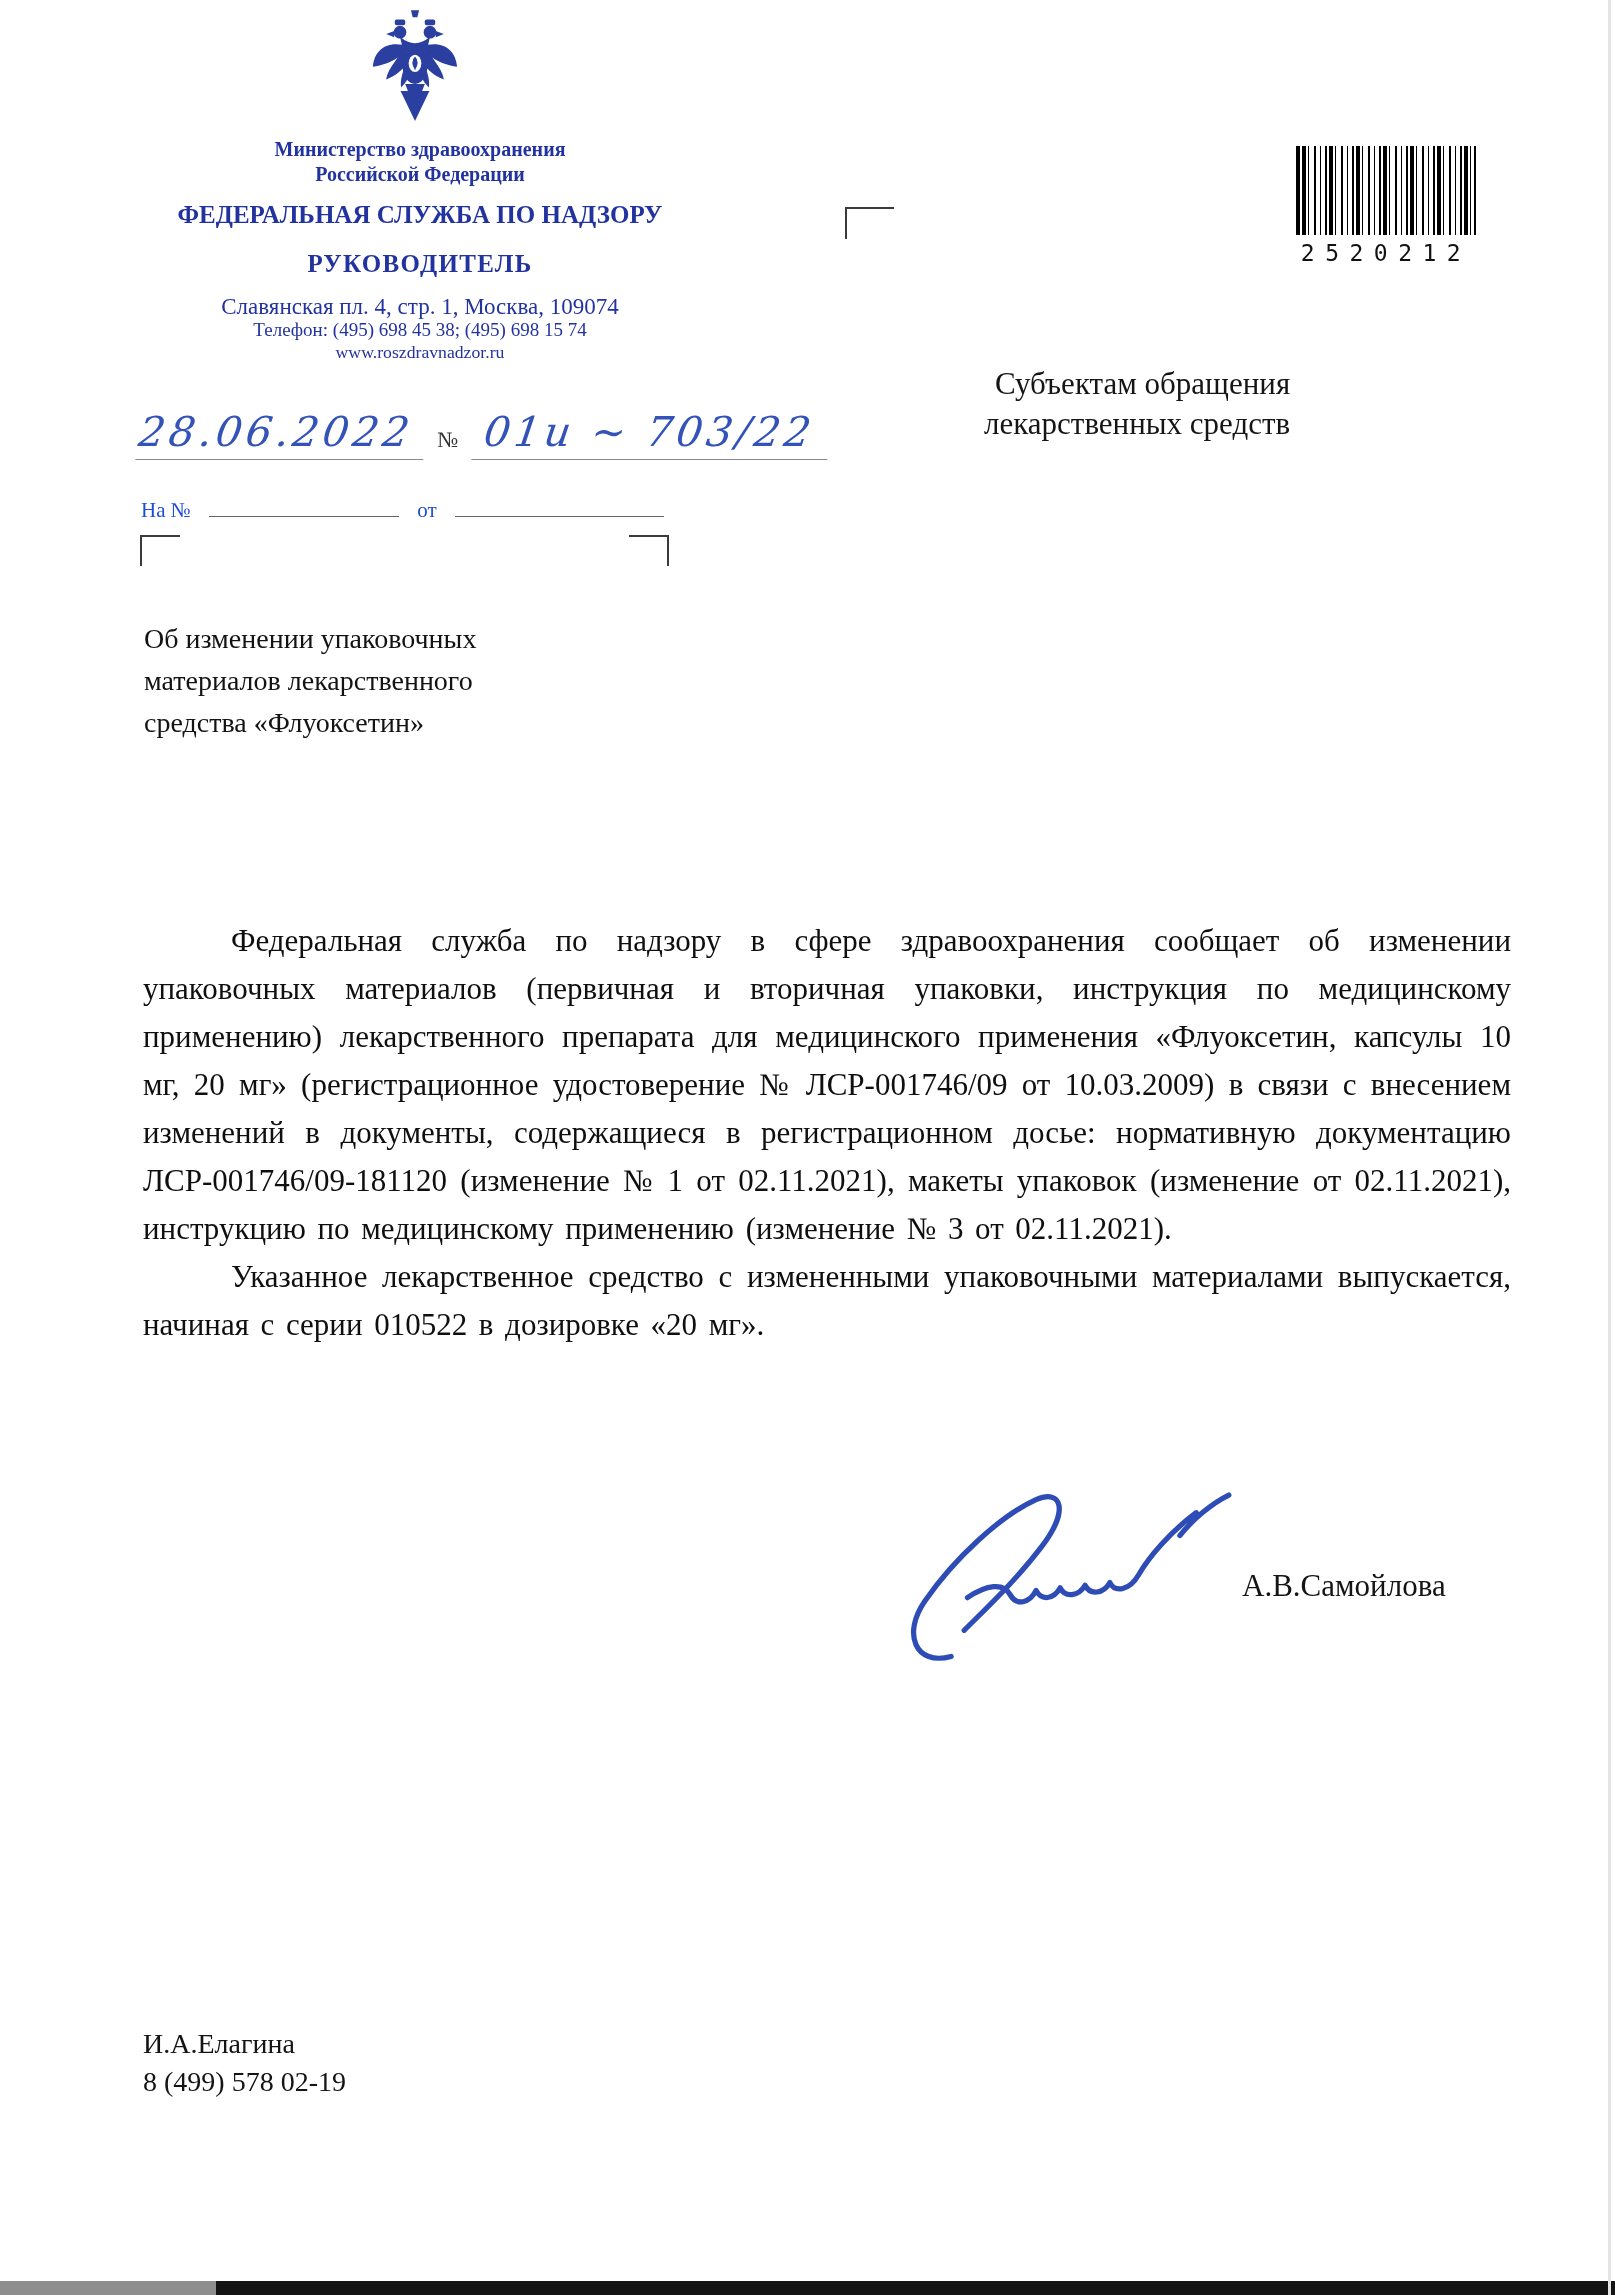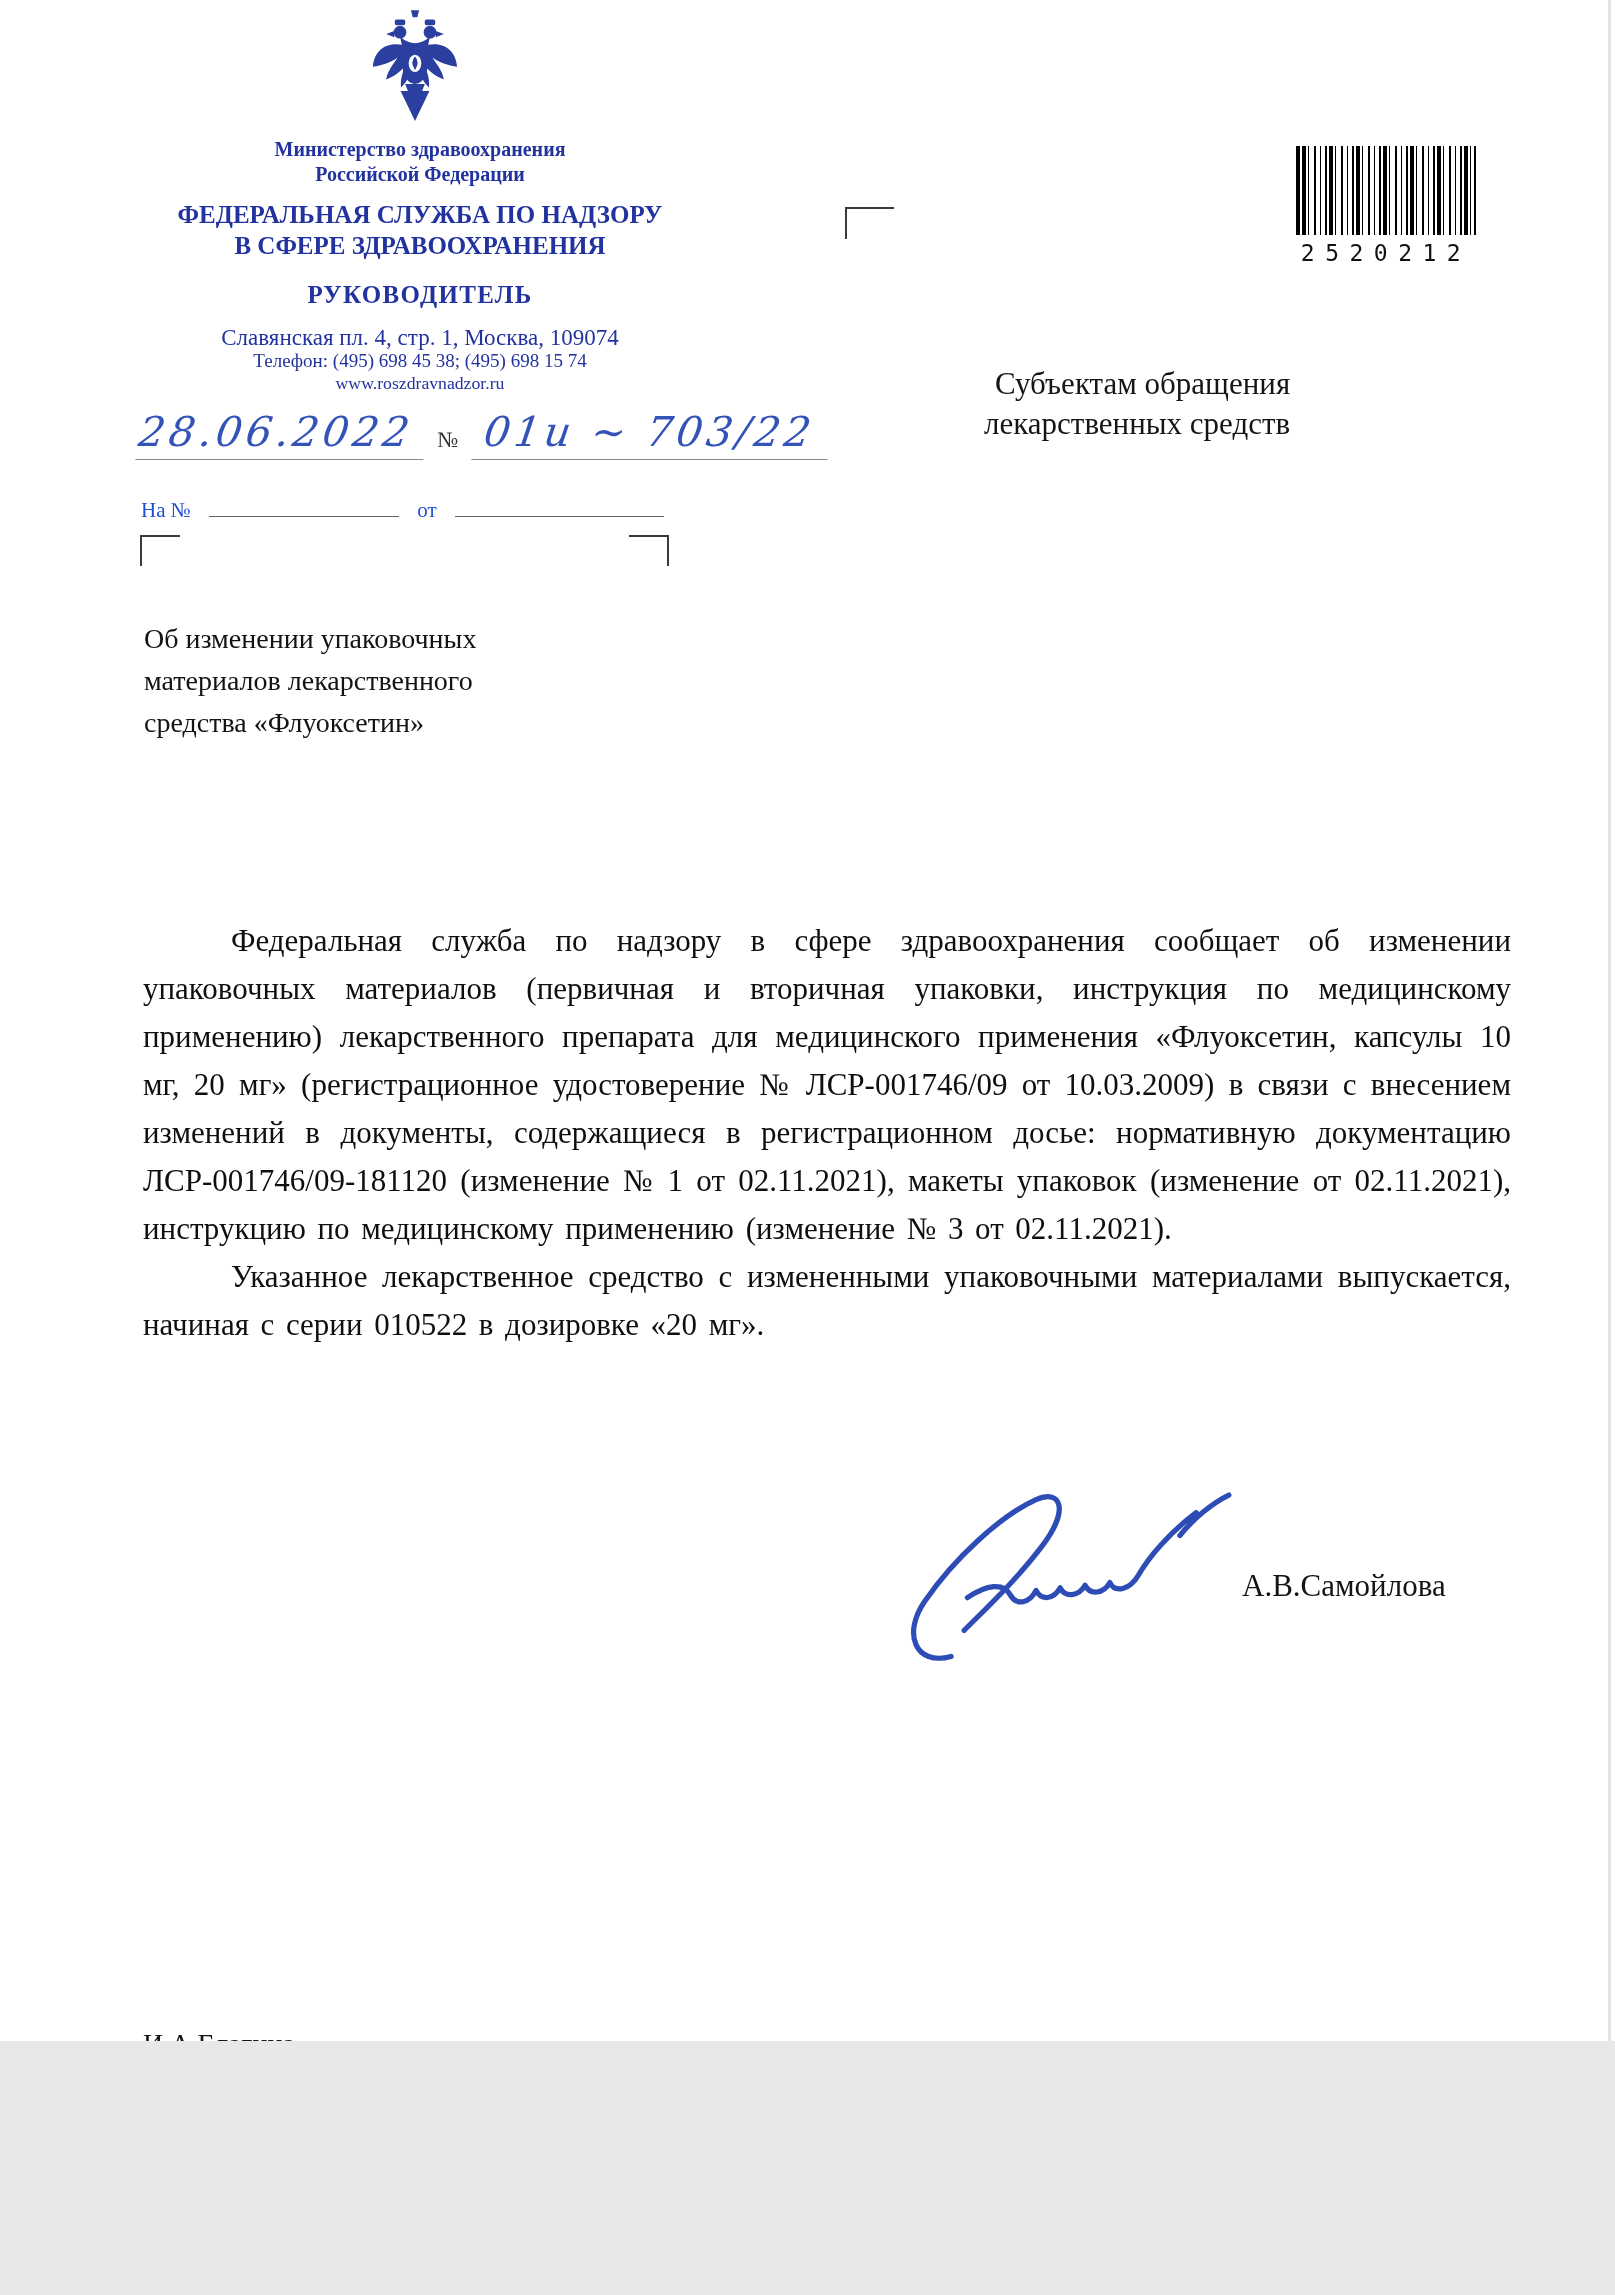--- a/index.html
+++ b/index.html
@@ -1,17 +1,17 @@
 <!DOCTYPE html>
 <html style="font-size:10.5px"><head>
 <meta charset="utf-8">
 <style>
   html,body { margin:0; padding:0; background:#e8e8e8; }
   .page {
-    position:relative; width:1616px; height:2041px; background:#ffffff;
+    position:relative; width:1616px; height:2295px; background:#ffffff;
     font-family:"Liberation Serif", serif; overflow:hidden; margin:0 auto;
   }
 
   
   .emblem { position:absolute; left:366px; top:6.5px; }
   .letterhead { position:absolute; left:111px; top:137px; width:618px; text-align:center; color:#2233a0; }
   .ministry { font-size:20px; font-weight:bold; line-height:25px; }
   .service  { margin-top:12px; font-size:25px; font-weight:bold; line-height:31px; }
   .role     { margin-top:19.6px; font-size:25px; font-weight:bold; letter-spacing:1.3px; }
   .addr     { margin-top:17px; font-size:23px; line-height:23.5px; }
@@ -94,21 +94,20 @@
       <ellipse cx="85" cy="96" rx="11" ry="15" fill="#ffffff"></ellipse>
       <path d="M85,84 q9,9 0,24 q-9,-15 0,-24"></path>
     </g>
   </svg>
 
   <div class="letterhead">
     <div class="ministry">Министерство здравоохранения</div>
     <div class="ministry">Российской Федерации</div>
     <div class="service">
       <div>ФЕДЕРАЛЬНАЯ СЛУЖБА ПО НАДЗОРУ</div>
-      <div>В СФЕРЕ ЗДРАВООХРАНЕНИЯ</div>
     </div>
     <div class="role">РУКОВОДИТЕЛЬ</div>
     <div class="addr">Славянская пл. 4, стр. 1, Москва, 109074</div>
     <div class="phone">Телефон: (495) 698 45 38; (495) 698 15 74</div>
     <div class="site">www.roszdravnadzor.ru</div>
   </div>
 
   <div class="docline">
     <span class="hw date">28.06.2022</span>
     <span class="nosign">№</span>

